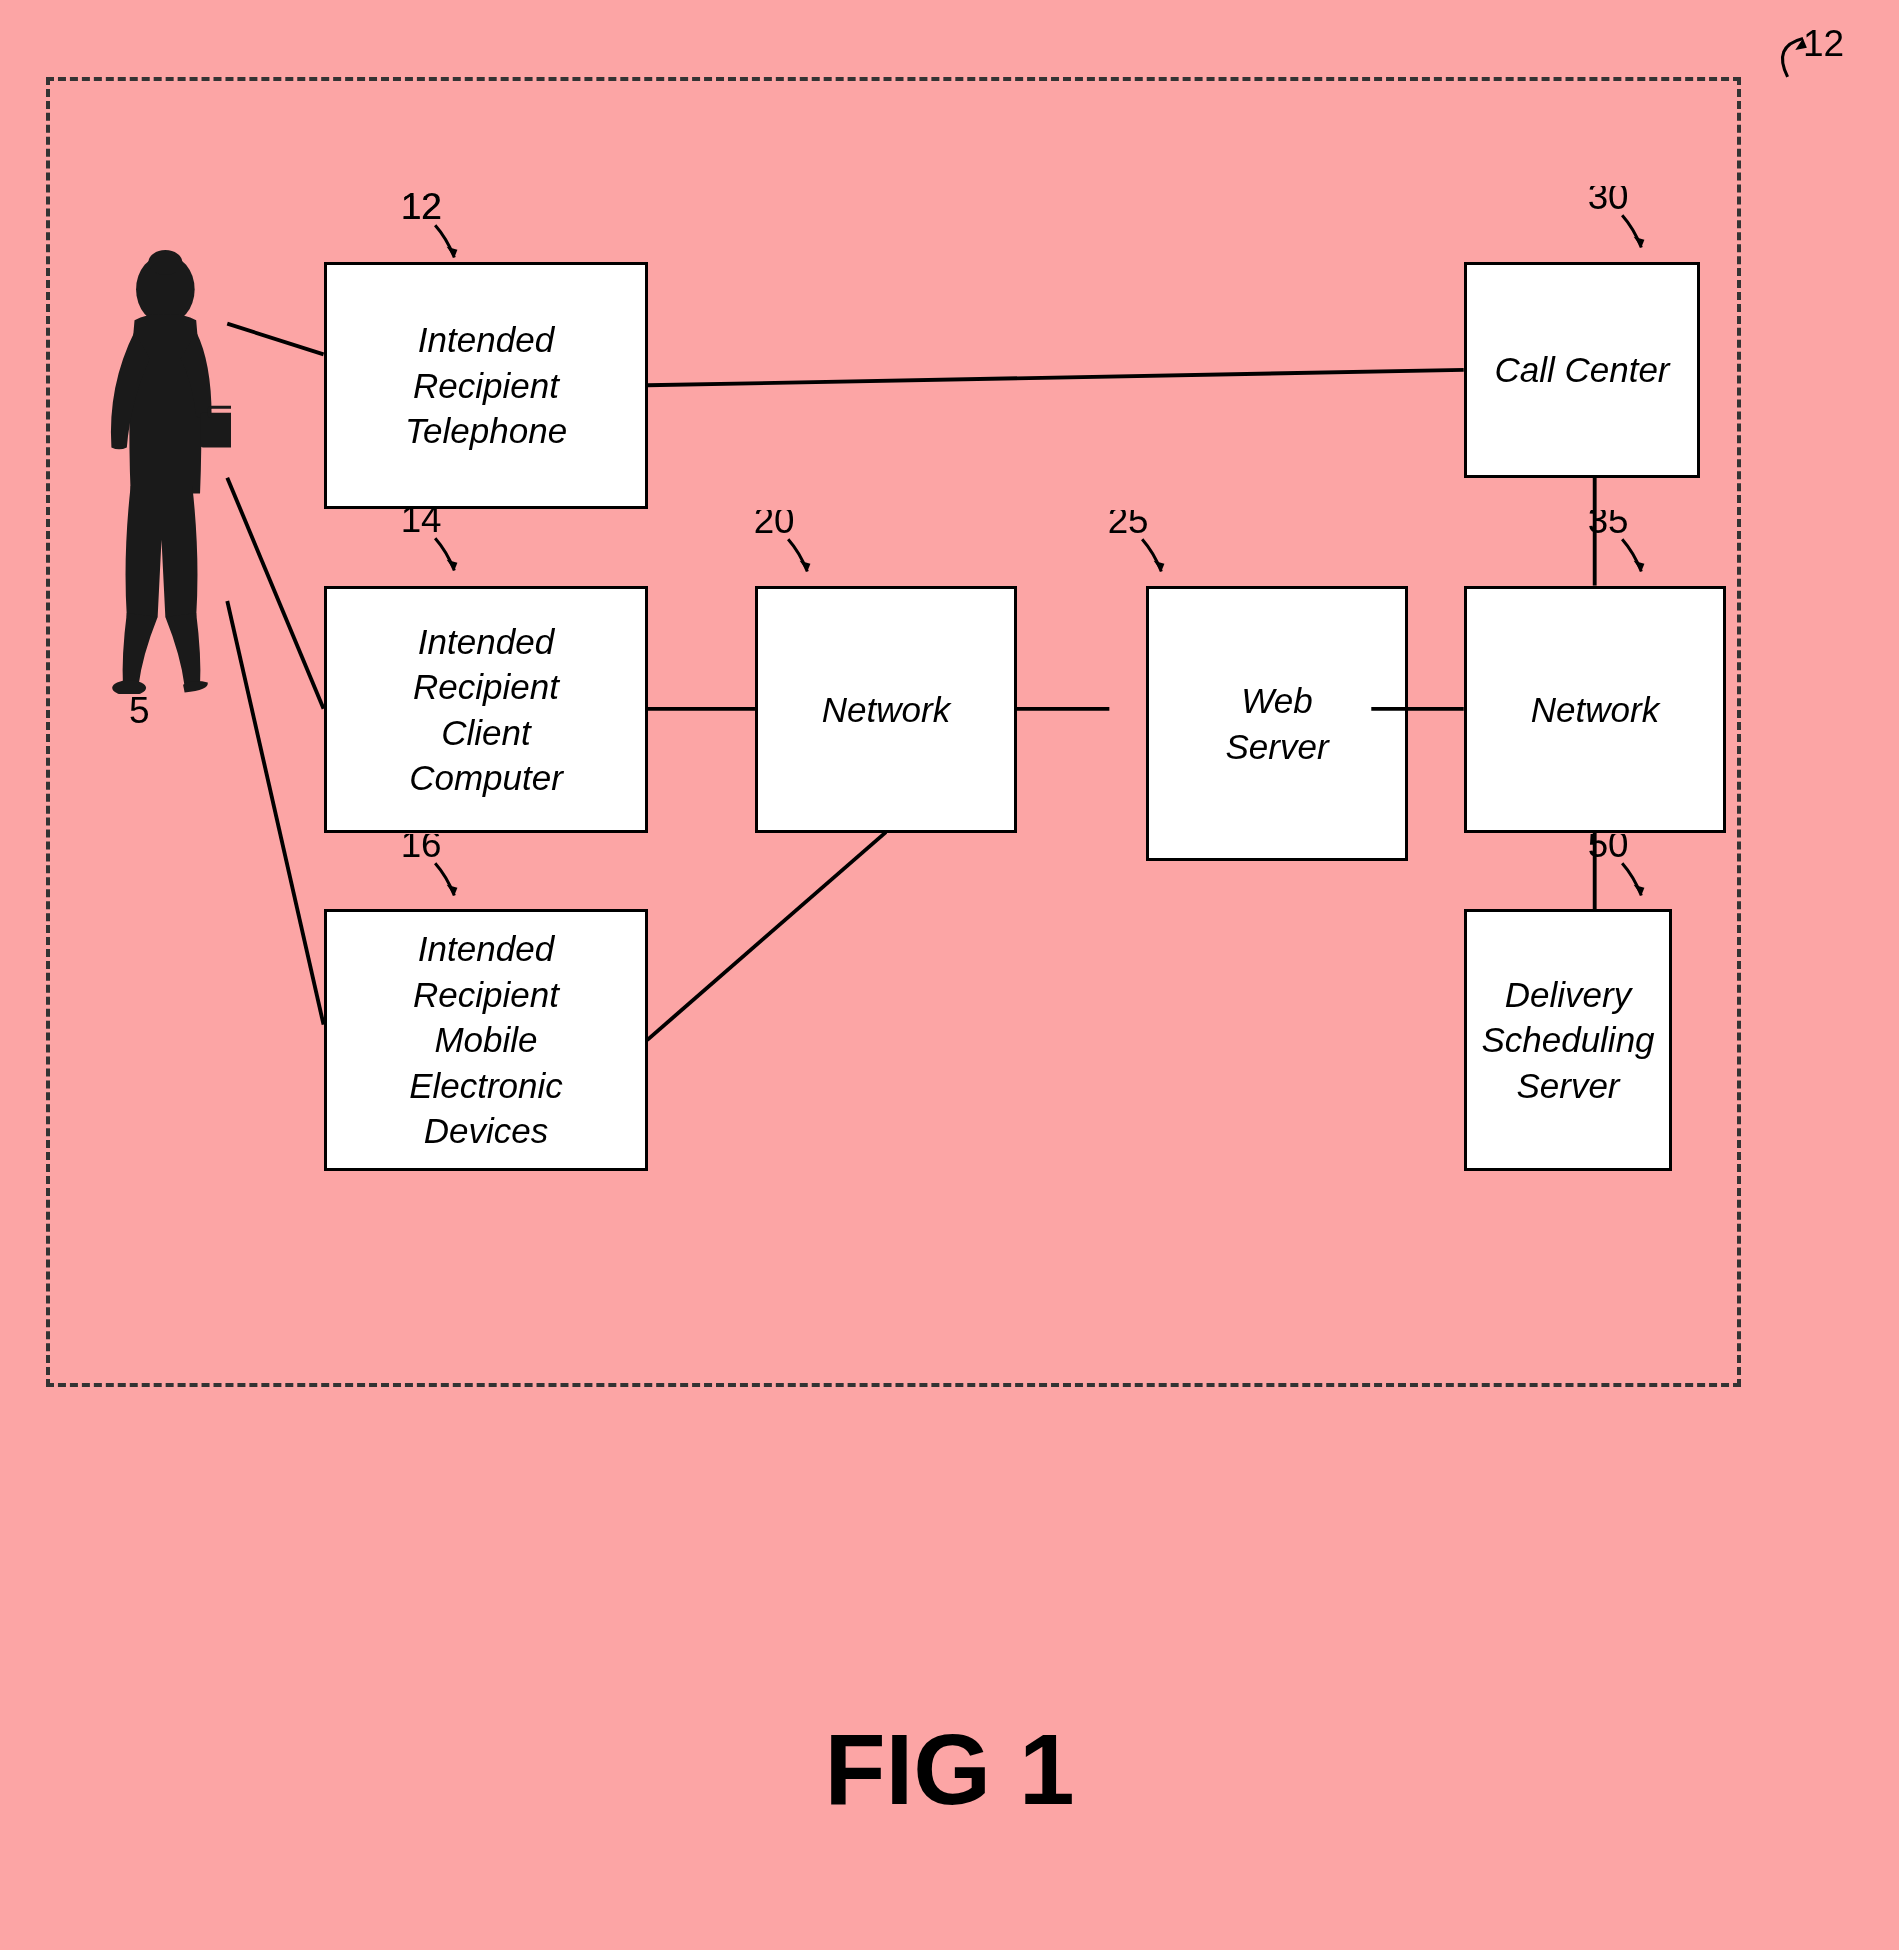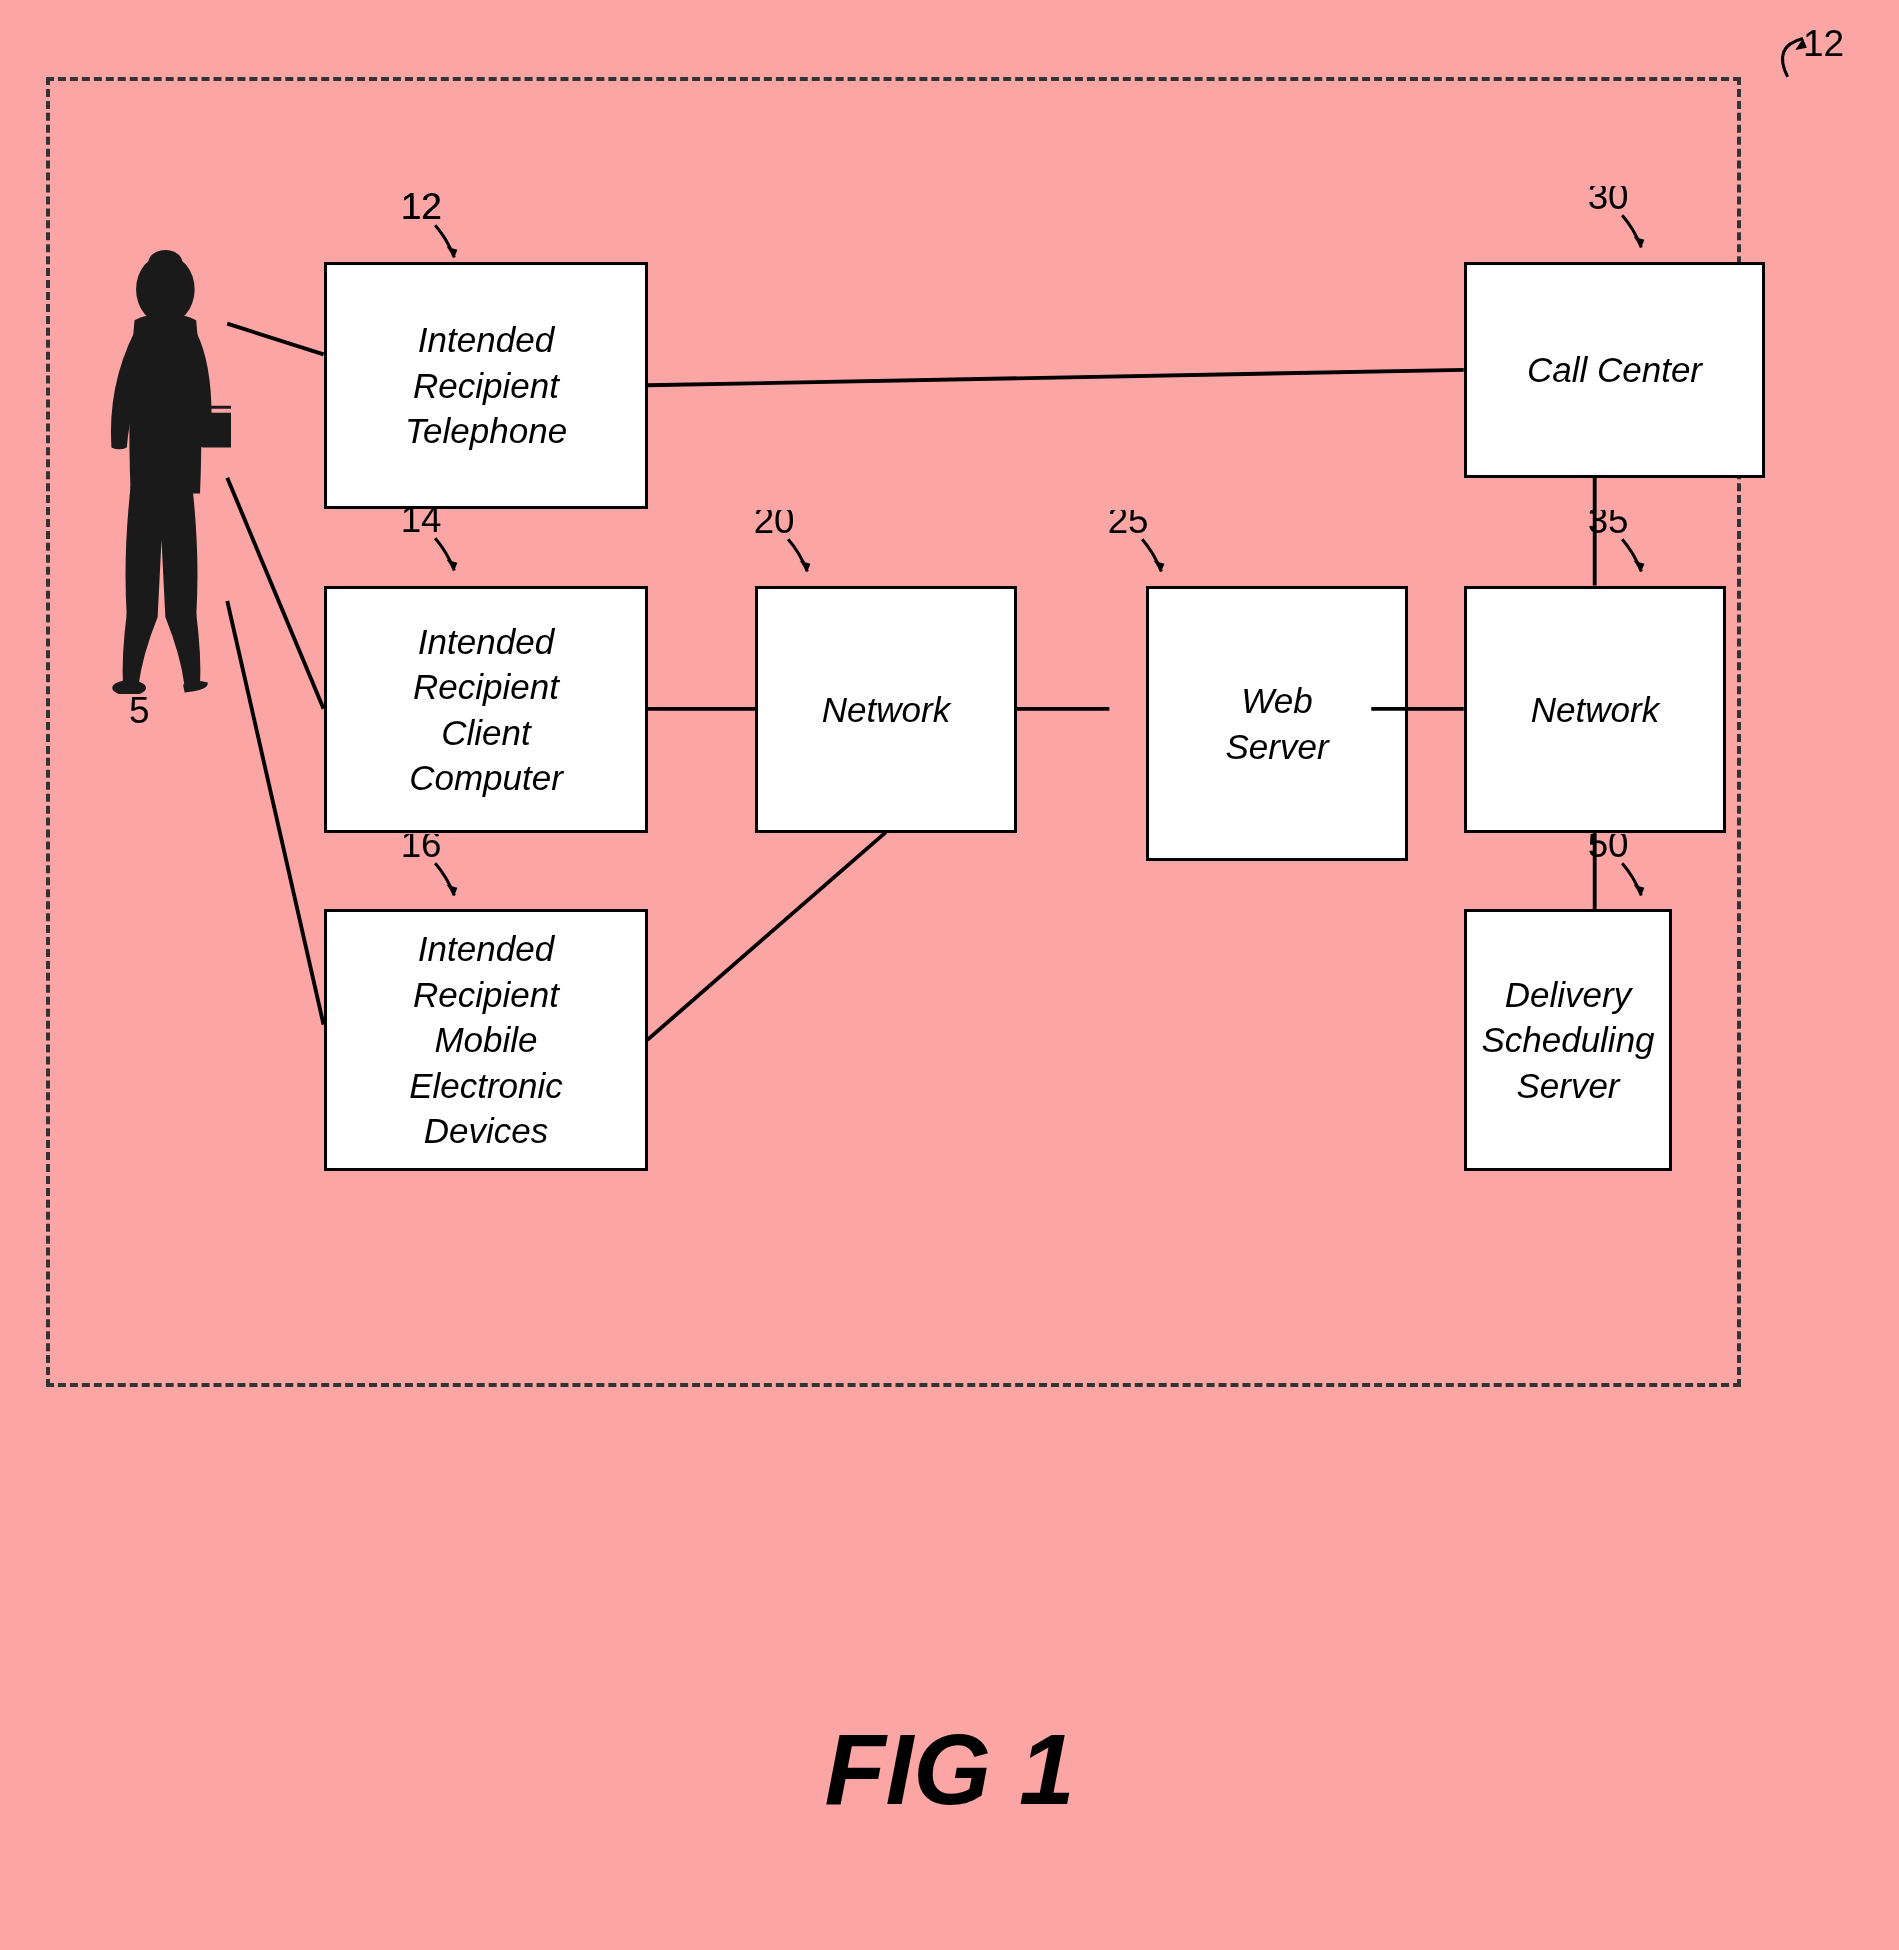--- a/index.html
+++ b/index.html
@@ -93,21 +93,21 @@
       top: 586px;
       left: 1146px;
       width: 262px;
       height: 275px;
     }
 
     
     .box-30 {
       top: 262px;
       left: 1464px;
-      width: 301px;
+      width: 236px;
       height: 216px;
       text-align: center;
     }
 
     
     .box-35 {
       top: 586px;
       left: 1464px;
       width: 262px;
       height: 247px;
@@ -140,21 +140,20 @@
     }
 
     
     .fig-label {
       position: absolute;
       bottom: 123px;
       left: 50%;
       transform: translateX(-50%);
       font-size: 100px;
       font-weight: bold;
-      font-style: italic;
       color: #000;
     }
   </style>
 </head>
 <body>
 
 <div class="page-container">
 
   <div class="diagram-frame"></div>
 

